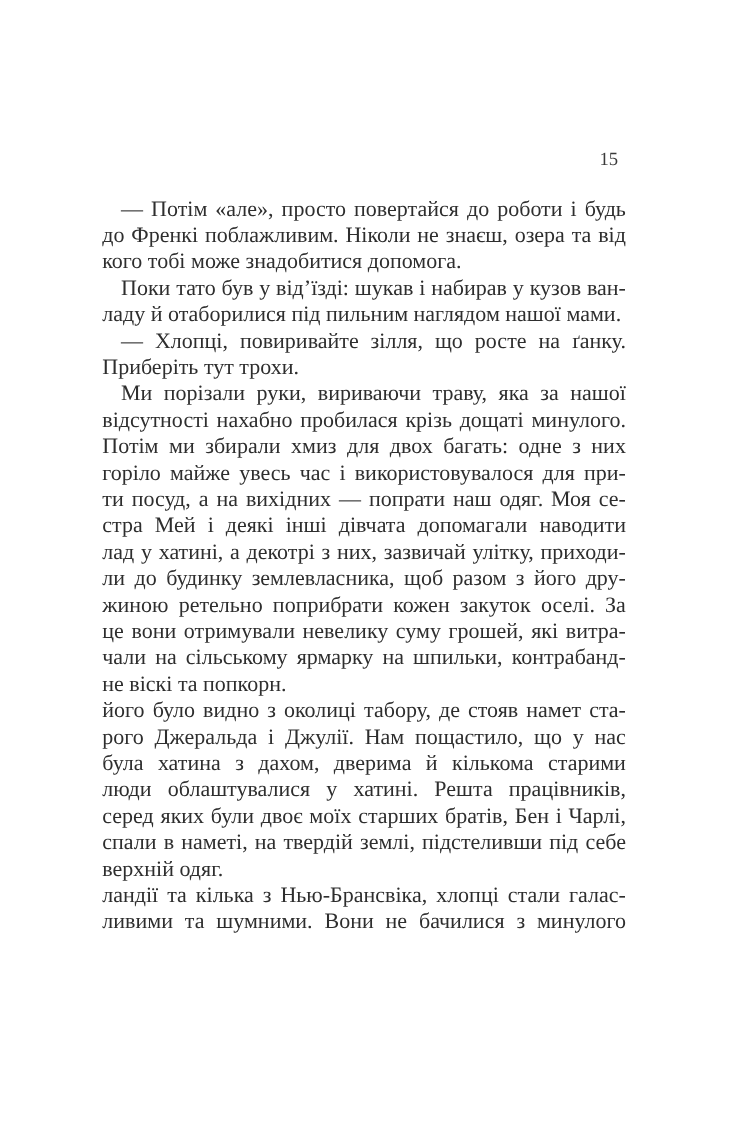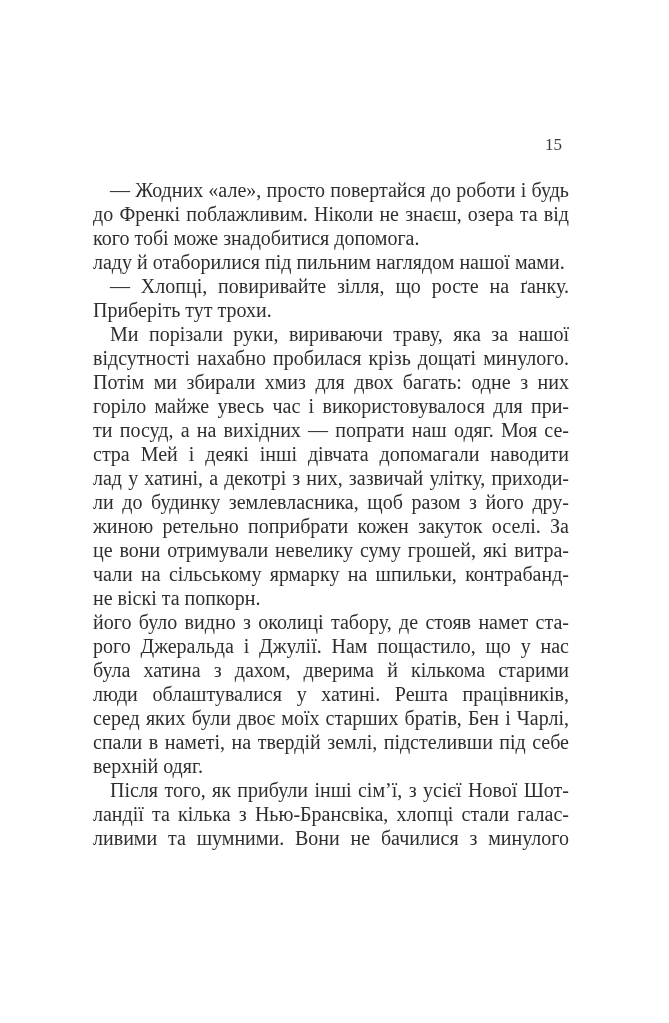--- a/index.html
+++ b/index.html
@@ -48,25 +48,26 @@
     text-align-last: left;
   }
 </style>
 </head>
 <body>
 
 <div class="book-page">
   <div class="page-number">15</div>
   <main class="text-block">
       <div class="para">
-        <div class="line first">— Жодних «але», просто повертайся до роботи і будь</div>
+        <div class="line first">— Потім «але», просто повертайся до роботи і будь</div>
         <div class="line">до Френкі поблажливим. Ніколи не знаєш, озера та від</div>
         <div class="line last">кого тобі може знадобитися допомога.</div>
       </div>
       <div class="para">
+        <div class="line first">Поки тато був у від’їзді: шукав і набирав у кузов ван-</div>
         <div class="line last">ладу й отаборилися під пильним наглядом нашої мами.</div>
       </div>
       <div class="para">
         <div class="line first">— Хлопці, повиривайте зілля, що росте на ґанку.</div>
         <div class="line last">Приберіть тут трохи.</div>
       </div>
       <div class="para">
         <div class="line first">Ми порізали руки, вириваючи траву, яка за нашої</div>
         <div class="line">відсутності нахабно пробилася крізь дощаті минулого.</div>
         <div class="line">Потім ми збирали хмиз для двох багать: одне з них</div>
@@ -83,18 +84,17 @@
       <div class="para">
         <div class="line">його було видно з околиці табору, де стояв намет ста-</div>
         <div class="line">рого Джеральда і Джулії. Нам пощастило, що у нас</div>
         <div class="line">була хатина з дахом, дверима й кількома старими</div>
         <div class="line">люди облаштувалися у хатині. Решта працівників,</div>
         <div class="line">серед яких були двоє моїх старших братів, Бен і Чарлі,</div>
         <div class="line">спали в наметі, на твердій землі, підстеливши під себе</div>
         <div class="line last">верхній одяг.</div>
       </div>
       <div class="para">
-        <div class="line first">Після того, як прибули інші сім’ї, з усієї Нової Шот-</div>
         <div class="line">ландії та кілька з Нью-Брансвіка, хлопці стали галас-</div>
         <div class="line">ливими та шумними. Вони не бачилися з минулого</div>
       </div>
     </main>
 </div>
 
 </body></html>

